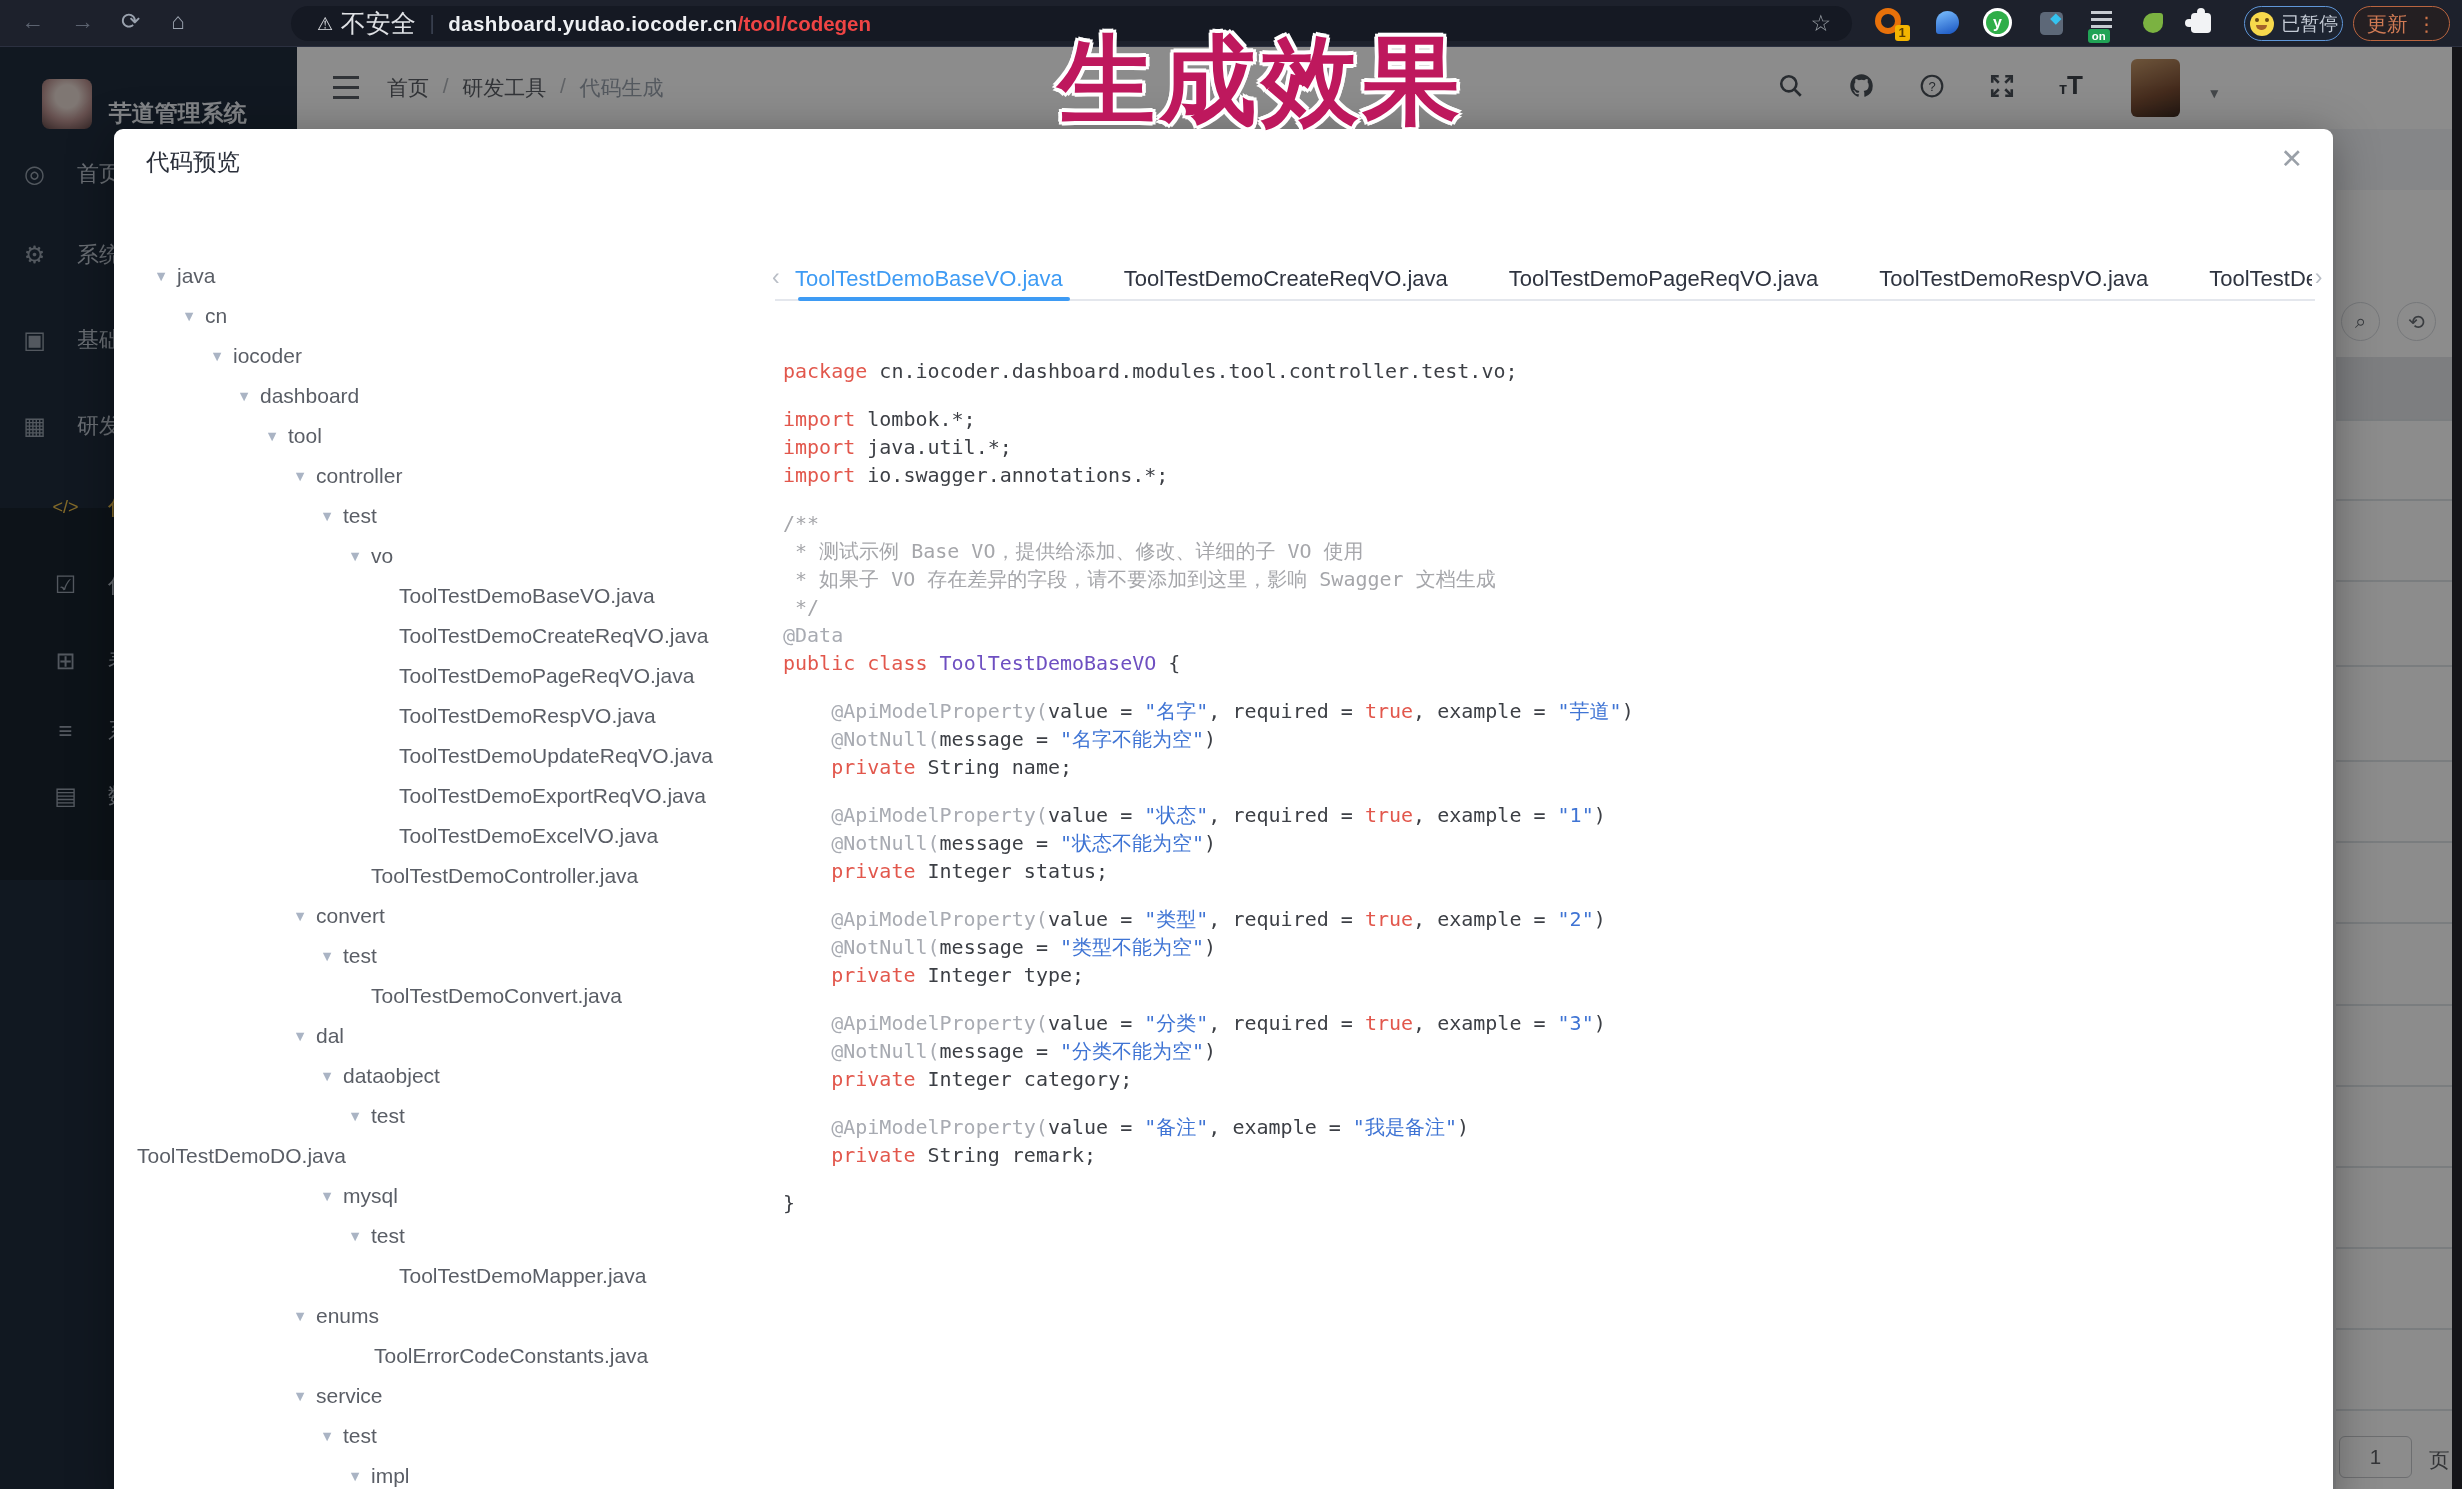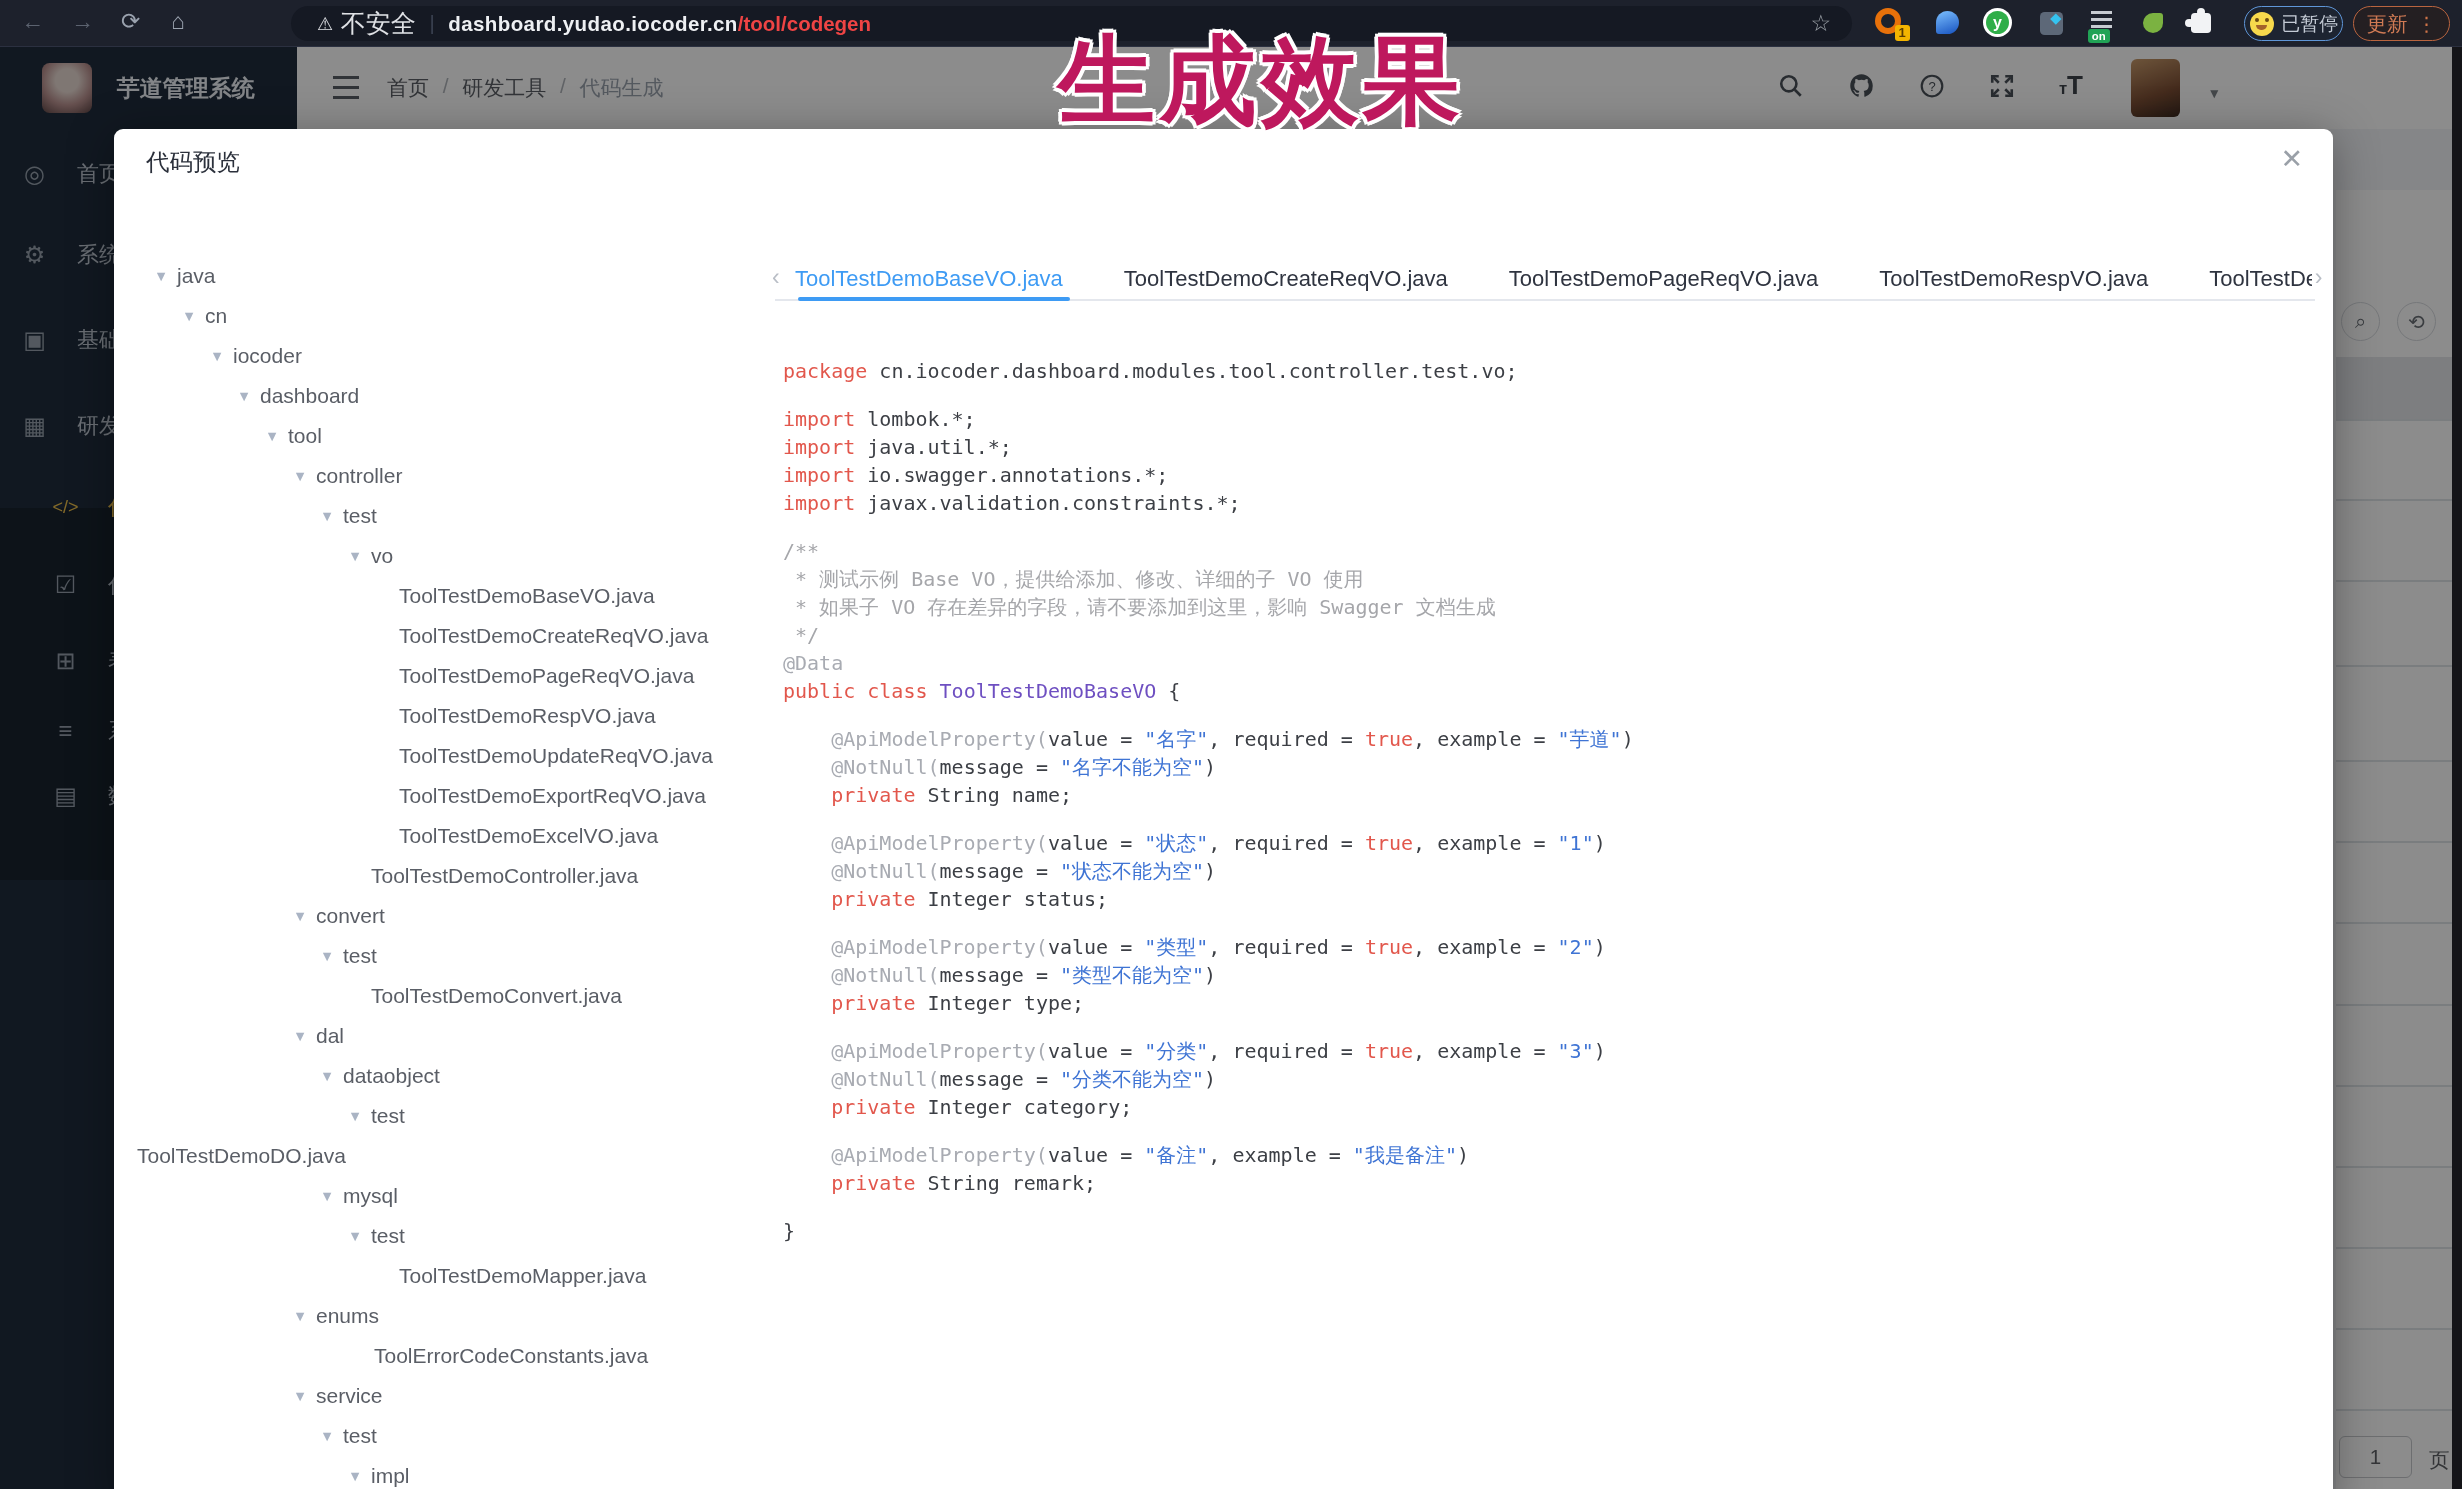--- a/index.html
+++ b/index.html
@@ -52,21 +52,21 @@
                 background:#6b4b12;box-shadow:10px 0 0 #6b4b12;}
   .face::after{content:"";position:absolute;left:6.8px;top:13.7px;width:10.6px;height:5.3px;
                border-radius:0 0 7.6px 7.6px;background:#a3622a;}
   .pill-update { left:2353px; width:97px; border:1.5px solid #b9643f; background:#241f22;
                  color:#d07a54; font-size:20.5px; justify-content:center; gap:9px;}
   .pill-update .dots{ color:#cf7448; font-size:20px; letter-spacing:0; }
 
   
   .app { position:absolute; left:0; top:47px; width:2462px; height:1443px; background:#f2f4f7; }
   .logo-block { position:absolute; left:0; top:0; width:297px; height:82px; background:#1f2d3d;
-                display:flex; align-items:center;gap:8px; }
+                display:flex; align-items:flex-end; }
   .logo-img { width:50px; height:50px; margin-left:42px; border-radius:7.6px;
               background:radial-gradient(circle at 50% 35%, #e8d9d2 0 28%, #b9918f 60%, #5e4646);}
   .logo-title { margin-left:16.7px; font-size:23px; font-weight:bold; color:#eef2f7; }
   .app-header { position:absolute; left:297px; top:0; right:0; height:82px; background:#fff; }
   .burger { position:absolute; left:36px; top:29px; width:26px; height:23px;
             background:repeating-linear-gradient(#5a5f66 0 3px,transparent 3px 10px);}
   .crumbs { position:absolute; left:90px; top:27px; font-size:21px; color:#5c6066;
             display:flex; gap:13.7px;}
   .crumbs .sep { color:#b0b4ba; }
   .crumbs .last { color:#9aa2ad; }
@@ -446,21 +446,20 @@
   <span class="tabs-arrow" style="right:10.6px">›</span>
   <div class="tabs-baseline"></div>
   <div class="tab-active-line"></div>
 
   <div class="code" id="code">
       <div class="code-line"><span class="tk-k">package</span><span class="tk-p"> cn.iocoder.dashboard.modules.tool.controller.test.vo;</span></div>
       <div class="code-line blank"></div>
       <div class="code-line"><span class="tk-k">import</span><span class="tk-p"> lombok.*;</span></div>
       <div class="code-line"><span class="tk-k">import</span><span class="tk-p"> java.util.*;</span></div>
       <div class="code-line"><span class="tk-k">import</span><span class="tk-p"> io.swagger.annotations.*;</span></div>
-      <div class="code-line"><span class="tk-k">import</span><span class="tk-p"> javax.validation.constraints.*;</span></div>
       <div class="code-line blank"></div>
       <div class="code-line"><span class="tk-c">/**</span></div>
       <div class="code-line"><span class="tk-c"> * 测试示例 Base VO，提供给添加、修改、详细的子 VO 使用</span></div>
       <div class="code-line"><span class="tk-c"> * 如果子 VO 存在差异的字段，请不要添加到这里，影响 Swagger 文档生成</span></div>
       <div class="code-line"><span class="tk-c"> */</span></div>
       <div class="code-line"><span class="tk-a">@Data</span></div>
       <div class="code-line"><span class="tk-k">public class</span><span class="tk-p"> </span><span class="tk-t">ToolTestDemoBaseVO</span><span class="tk-p"> {</span></div>
       <div class="code-line blank"></div>
       <div class="code-line"><span class="tk-p">    </span><span class="tk-a">@ApiModelProperty(</span><span class="tk-p">value = </span><span class="tk-s">"名字"</span><span class="tk-p">, required = </span><span class="tk-k">true</span><span class="tk-p">, example = </span><span class="tk-s">"芋道"</span><span class="tk-p">)</span></div>
       <div class="code-line"><span class="tk-p">    </span><span class="tk-a">@NotNull(</span><span class="tk-p">message = </span><span class="tk-s">"名字不能为空"</span><span class="tk-p">)</span></div>

